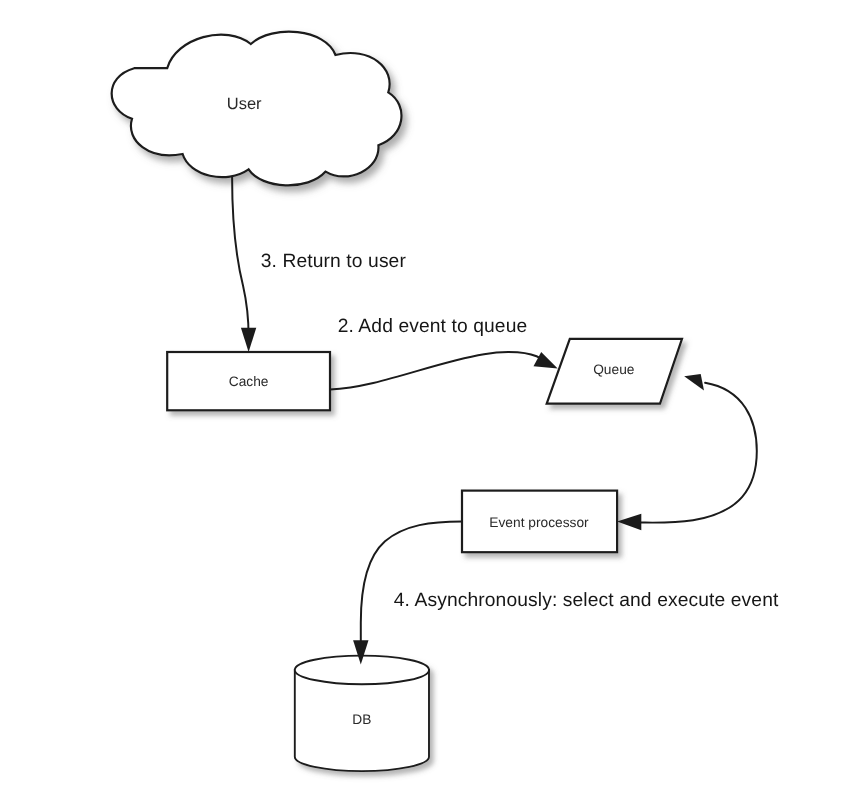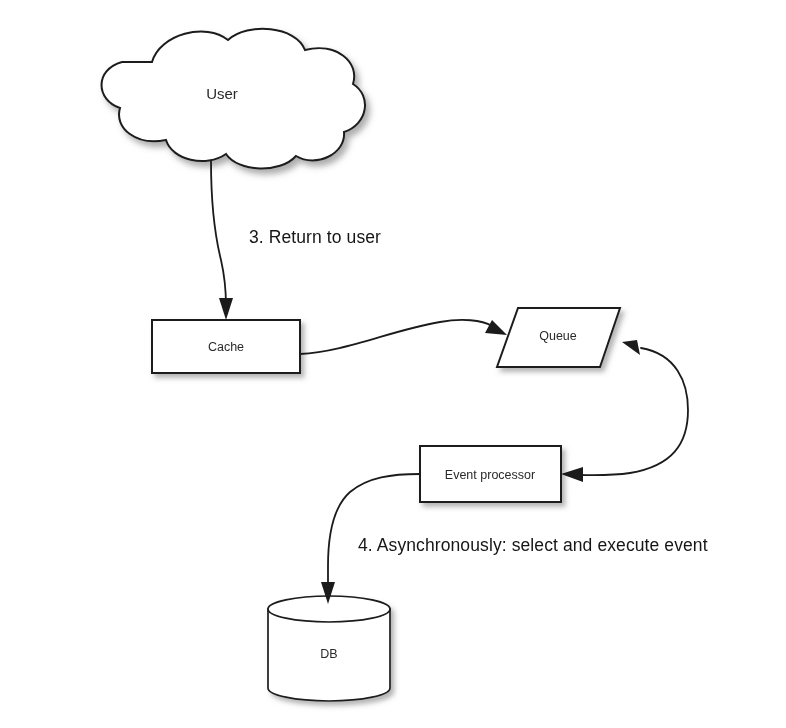--- a/index.html
+++ b/index.html
@@ -161,18 +161,19 @@
     <g>
       <path class="edge-thin" d="M 420 474
                C 392 474, 368 477, 350 492
                C 333 507, 328 536, 328 566
                C 328 578, 328 588, 328 592"></path>
       <polygon class="arrowhead" points="328,604 321,582 335,582"></polygon>
     </g>
   </svg>
 
 
+  <div class="step-label" style="left:307px; top:286px;">2. Add event to queue</div>
 
-  <div class="step-label" style="left:237px; top:227px;margin-left:12px;">3. Return to user</div>
+  <div class="step-label" style="left:237px; top:227px;">3. Return to user</div>
 
   <div class="step-label" style="left:358px; top:535px;">4. Asynchronously: select and execute event</div>
 
 </div>
 
 </body></html>

